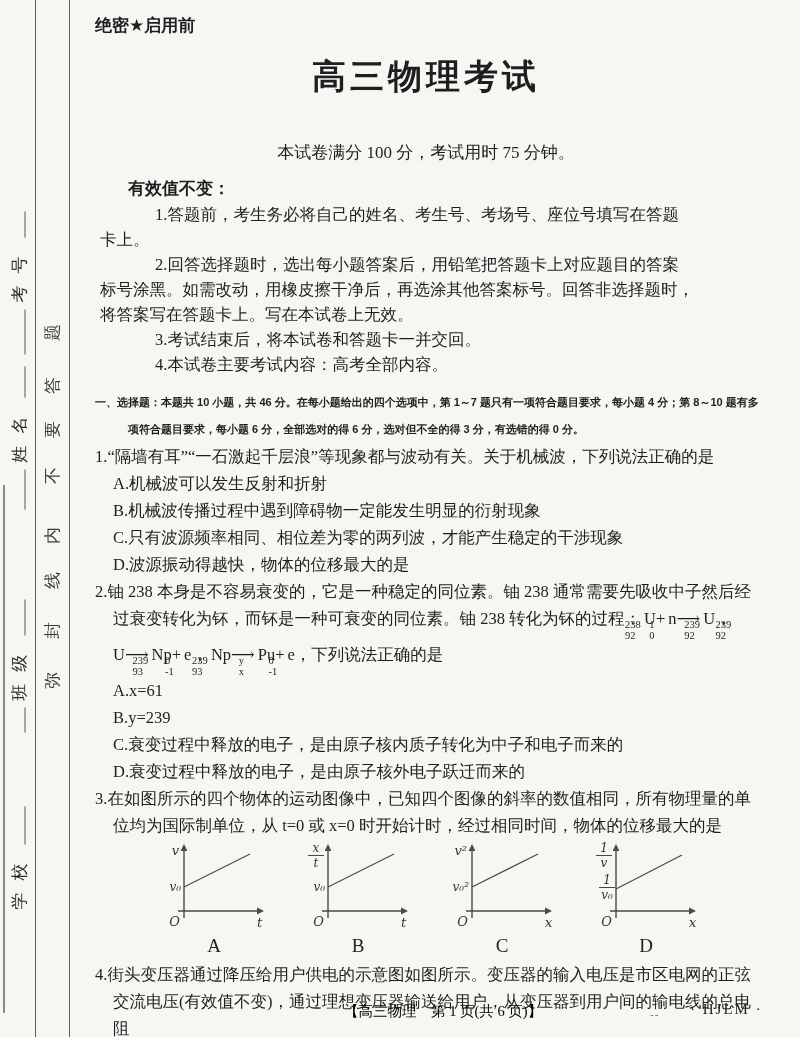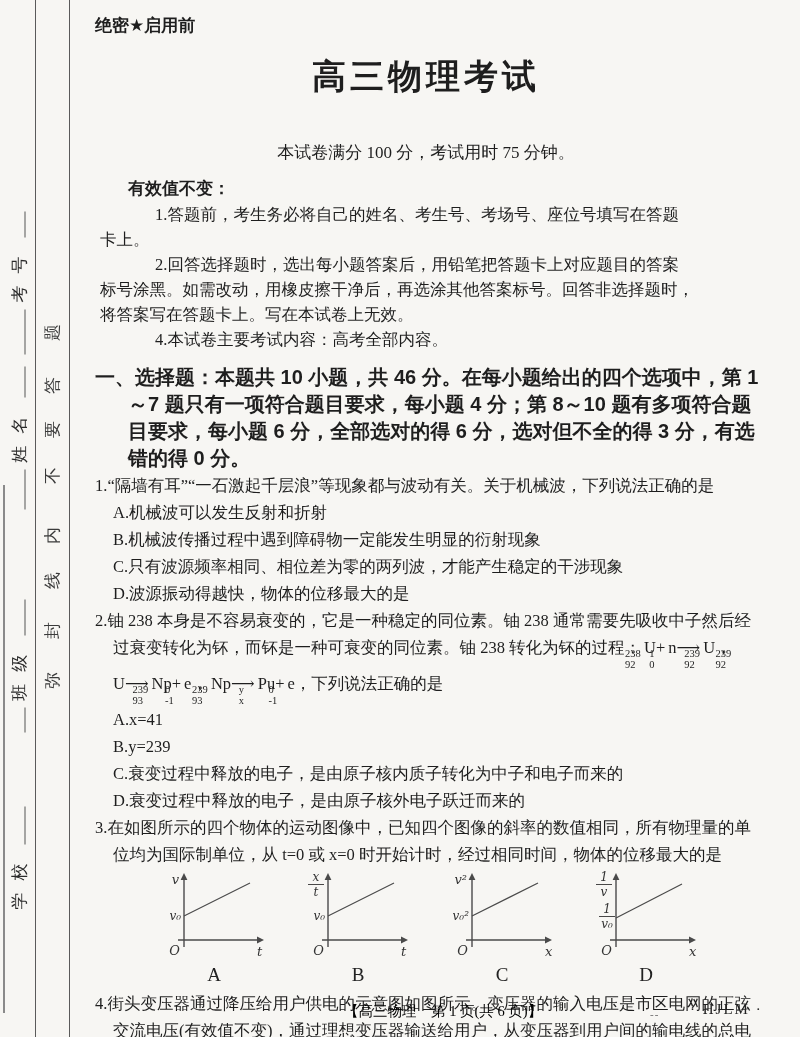--- a/index.html
+++ b/index.html
@@ -27,21 +27,21 @@
   
   .main{position:absolute;left:70px;top:0;width:712px;}
   .classification{margin:14px 0 0 25px;font-weight:bold;font-size:17px;}
   .title{margin-top:16px;text-align:center;font-weight:bold;font-size:34px;letter-spacing:4px;line-height:46px;}
   .subtitle{margin-top:42px;text-align:center;font-size:17px;line-height:23px;}
   .notice-title{margin:14px 0 0 58px;font-weight:bold;font-size:17px;line-height:22px;}
   .notices{margin:2px 88px 0 30px;}
   .notices p{margin:0;text-indent:55px;font-size:16.5px;line-height:25px;}
   .heading{
     margin:12px 22px 0 25px;padding-left:33px;text-indent:-33px;
-    font-weight:bold;font-size:20px;line-height:27px;
+    font-weight:bold;font-size:11px;line-height:27px;
   }
   .stem{margin:0 18px 0 25px;padding-left:18px;text-indent:-18px;font-size:16.5px;line-height:27px;}
   .option{margin-left:43px;font-size:16.5px;line-height:27px;}
   .nuc{display:inline-flex;flex-direction:column;align-items:flex-end;
        font-size:10.5px;line-height:1.05;vertical-align:-0.4em;margin:0 1px 0 2px;}
   
   .graph-row{display:flex;margin-left:84px;gap:24px;}
   .graph{width:120px;}
   .glabel{text-align:center;font-size:19px;line-height:22px;margin-top:0;color:#222;}
   .ax{stroke:#4a4a4a;stroke-width:1.4;}
@@ -96,20 +96,21 @@
   <div class="classification sans">绝密★启用前</div>
 
   <div class="title sans">高三物理考试</div>
 
   <div class="subtitle">本试卷满分 100 分，考试用时 75 分钟。</div>
 
   <div class="notice-title sans">有效值不变：</div>
   <div class="notices">
     <p>1.答题前，考生务必将自己的姓名、考生号、考场号、座位号填写在答题卡上。</p>
     <p>2.回答选择题时，选出每小题答案后，用铅笔把答题卡上对应题目的答案标号涂黑。如需改动，用橡皮擦干净后，再选涂其他答案标号。回答非选择题时，将答案写在答题卡上。写在本试卷上无效。</p>
+    <p>3.考试结束后，将本试卷和答题卡一并交回。</p>
     <p>4.本试卷主要考试内容：高考全部内容。</p>
   </div>
 
   <div class="heading sans">一、选择题：本题共 10 小题，共 46 分。在每小题给出的四个选项中，第 1～7 题只有一项符合题目要求，每小题 4 分；第 8～10 题有多项符合题目要求，每小题 6 分，全部选对的得 6 分，选对但不全的得 3 分，有选错的得 0 分。</div>
 
   <div class="stem">1.“隔墙有耳”“一石激起千层浪”等现象都与波动有关。关于机械波，下列说法正确的是</div>
   <div class="option">A.机械波可以发生反射和折射</div>
   <div class="option">B.机械波传播过程中遇到障碍物一定能发生明显的衍射现象</div>
   <div class="option">C.只有波源频率相同、相位差为零的两列波，才能产生稳定的干涉现象</div>
   <div class="option">D.波源振动得越快，物体的位移最大的是</div>
@@ -135,21 +136,21 @@
       </span>e，<span class="nuc">
         <span>239</span>
         <span>93</span>
       </span>Np⟶<span class="nuc">
         <span>y</span>
         <span>x</span>
       </span>Pu+<span class="nuc">
         <span>0</span>
         <span>-1</span>
       </span>e，下列说法正确的是</div>
-  <div class="option">A.x=41</div>
+  <div class="option">A.x=61</div>
   <div class="option">B.y=239</div>
   <div class="option">C.衰变过程中释放的电子，是由原子核内质子转化为中子和电子而来的</div>
   <div class="option">D.衰变过程中释放的电子，是由原子核外电子跃迁而来的</div>
 
   <div class="stem">3.在如图所示的四个物体的运动图像中，已知四个图像的斜率的数值相同，所有物理量的单位均为国际制单位，从 t=0 或 x=0 时开始计时，经过相同时间，物体的位移最大的是</div>
 
   <div class="graph-row">
 
     <div class="graph">
       <svg width="120" height="92" viewBox="0 0 120 92">

